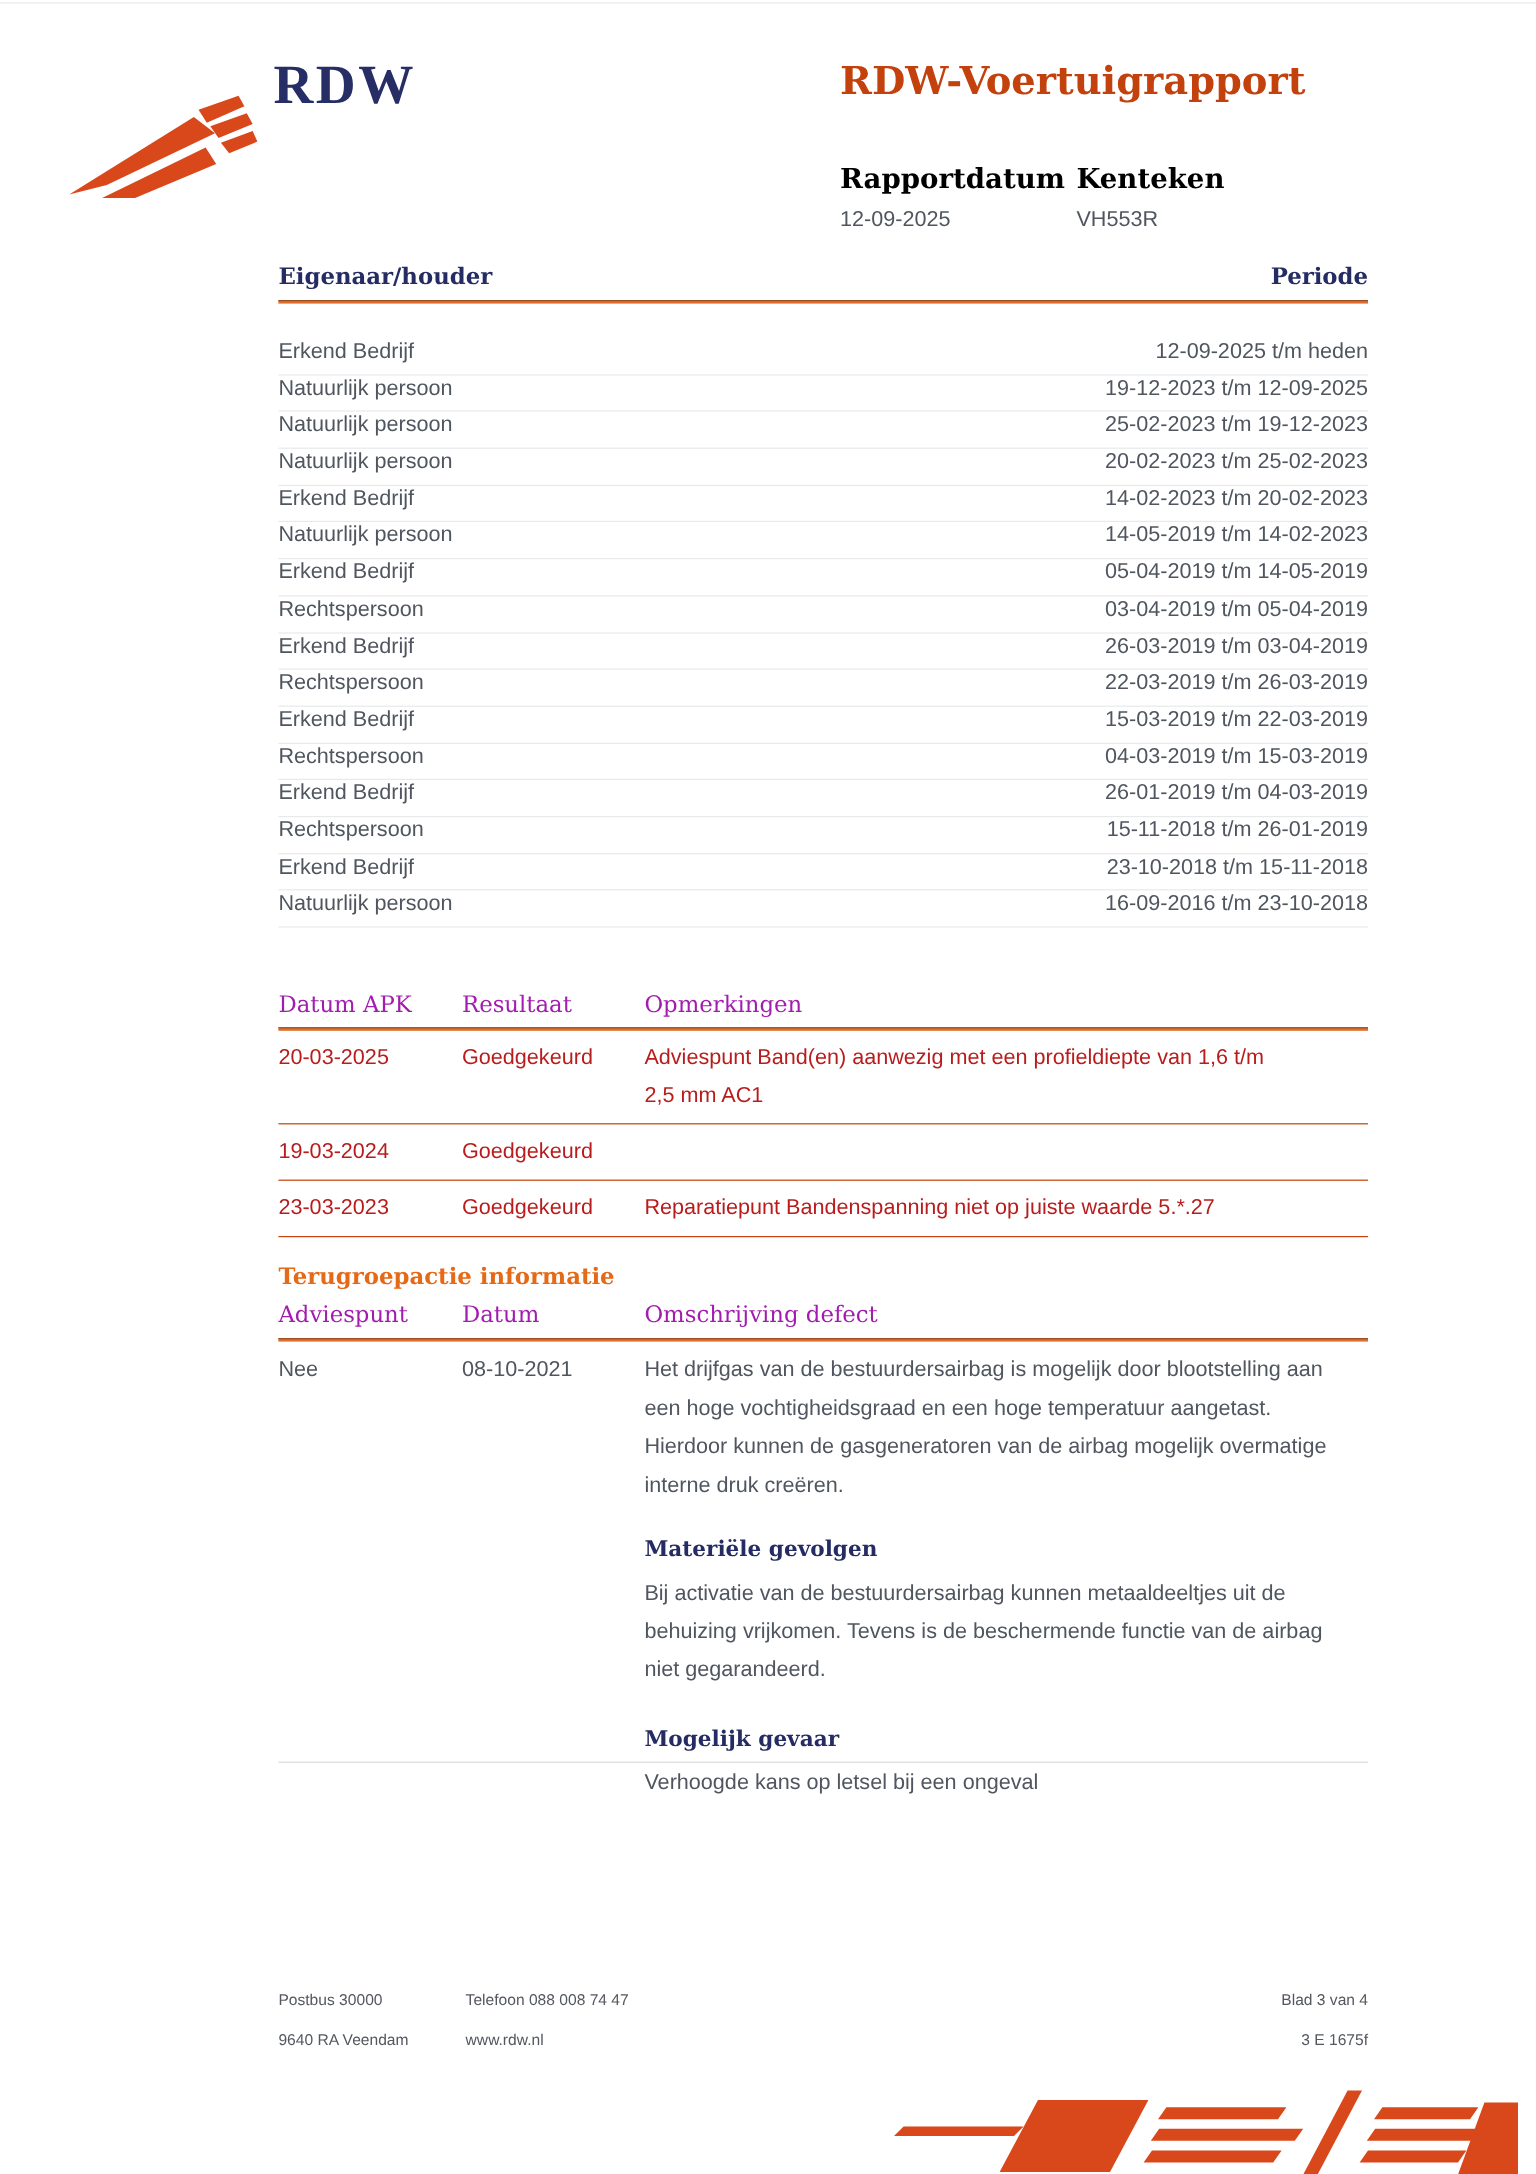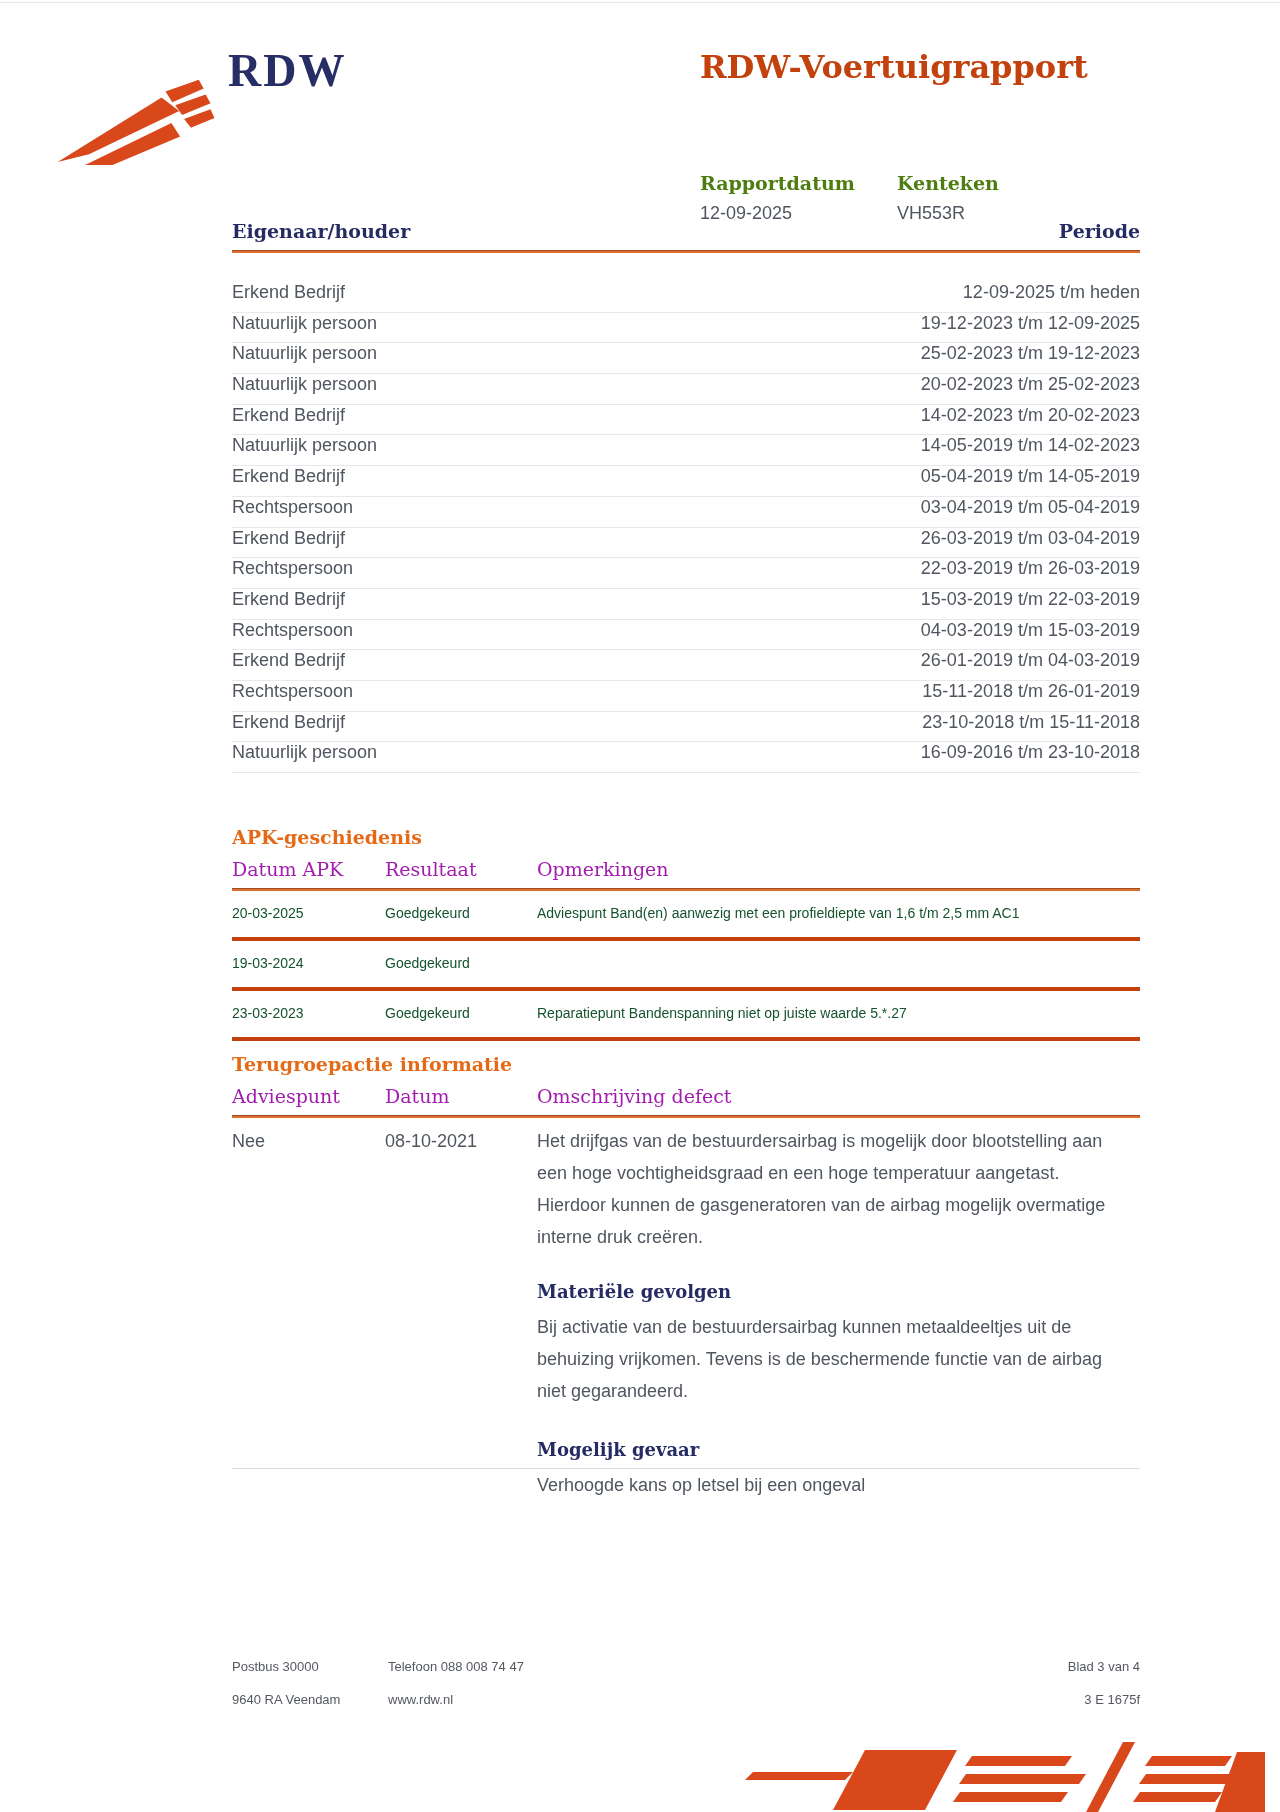--- a/index.html
+++ b/index.html
@@ -10,35 +10,35 @@
   .topline{position:absolute;top:2px;left:0;width:100%;height:1px;background:#e9e9ea;}
   .slab{font-family:"DejaVu Serif", serif;font-weight:bold;color:#252C63;}
   
   .logo-svg{position:absolute;left:55px;top:68px;width:168px;height:98px;}
   .wordmark{position:absolute;left:228px;top:44px;font-family:Liberation Serif, serif;
     font-weight:bold;font-size:46px;letter-spacing:2px;color:#272E66;}
   .title{position:absolute;left:700px;top:48px;margin:0;font-family:"DejaVu Serif",serif;
     font-weight:bold;font-size:32px;color:#c2410c;}
   .meta{position:absolute;top:136px;}
   .meta.c1{left:700px;} .meta.c2{left:897px;}
-  .meta .lbl{font-family:"DejaVu Serif",serif;font-weight:bold;font-size:19px;color:#4d7c0f;margin-top:36px;}
+  .meta .lbl{font-family:"DejaVu Serif",serif;font-weight:bold;font-size:23px;color:#000000;}
   .meta .val{margin-top:9px;font-size:18px;color:#50565F;}
   
   .section{position:absolute;left:232px;width:908px;}
   .sec-head{display:flex;justify-content:space-between;font-size:19px;}
   .rule{margin-top:8px;height:2px;background:#DE6E2D;border-top:1px solid #9d4d22;}
   
   .owner-rows{margin-top:29px;}
   .owner-row{display:flex;justify-content:space-between;
     height:29.7px;border-bottom:1px solid #E8E9EB;font-size:18px;color:#50565F;}
   
   .grid3{display:grid;grid-template-columns:153px 152px 1fr;}
   .col-head{font-family:"DejaVu Serif",serif;font-weight:normal;font-size:19px;color:#a21caf;}
   .sec-title{font-family:"DejaVu Serif",serif;font-weight:bold;font-size:19px;color:#E56A17;margin:0 0 10px 0;}
-  .trow{padding:7px 0 8px 0;border-bottom:4px solid #c2410c;font-size:14px;line-height:31px;color:#14532d;}
+  .trow{padding:7px 0 8px 0;border-bottom:1px solid #c2410c;font-size:18px;line-height:31px;color:#b91c1c;}
   .remark{max-width:545px;}
   .recall-row{padding:7px 0 0 0;font-size:18px;line-height:32px;color:#50565F;}
   .desc-block{max-width:590px;}
   .desc-block p{margin:0;}
   .sub-head{font-family:"DejaVu Serif",serif;font-weight:bold;font-size:18px;color:#252C63;
     margin:26px 0 6px 0;line-height:26px;}
   .divider{position:absolute;left:232px;top:1468px;width:908px;height:1px;background:#DCDCDE;}
   
   .footer{position:absolute;left:232px;top:1658px;width:908px;display:grid;
     grid-template-columns:156px 1fr auto;row-gap:15px;font-size:13px;color:#54585F;line-height:18px;}
@@ -141,21 +141,20 @@
           <span>23-10-2018 t/m 15-11-2018</span>
         </div>
         <div class="owner-row">
           <span>Natuurlijk persoon</span>
           <span>16-09-2016 t/m 23-10-2018</span>
         </div>
       </div>
   </section>
 
   <section class="section" style="top:826px;">
-    <h3 class="sec-title">APK-geschiedenis</h3>
     <div class="grid3">
       <span class="col-head">Datum APK</span>
       <span class="col-head">Resultaat</span>
       <span class="col-head">Opmerkingen</span>
     </div>
     <div class="rule"></div>
     <div id="apk-rows">
         <div class="grid3 trow">
           <span>20-03-2025</span>
           <span>Goedgekeurd</span>

